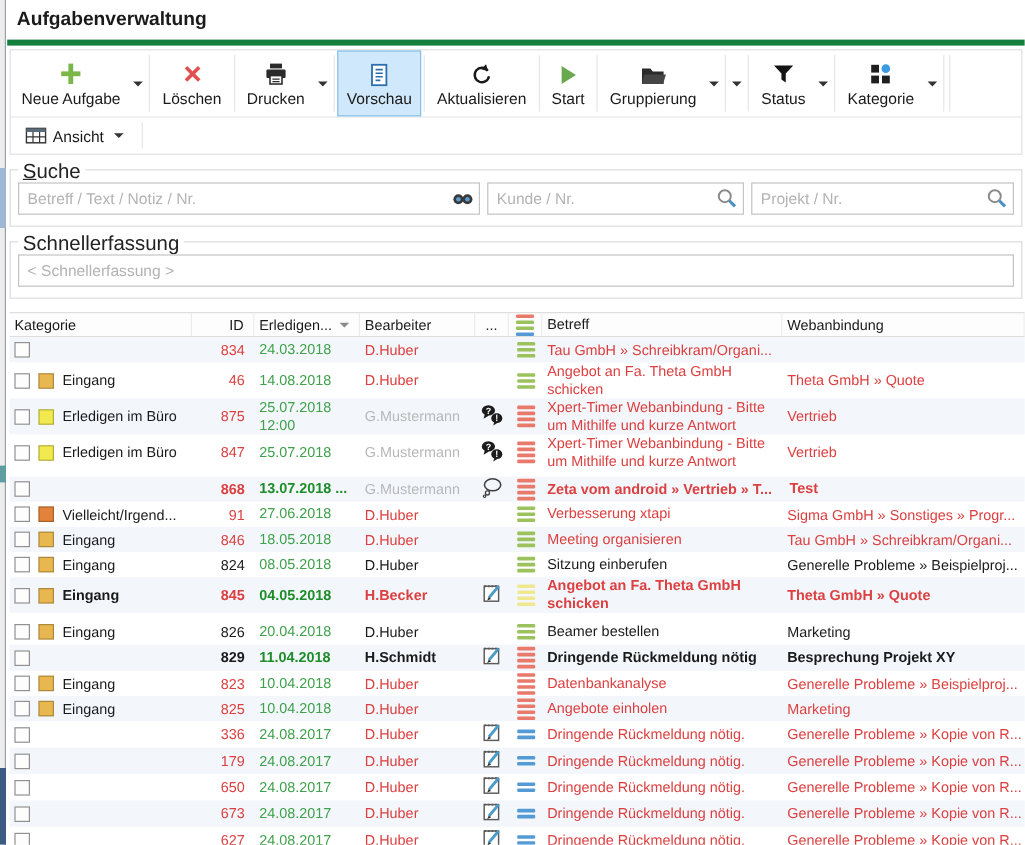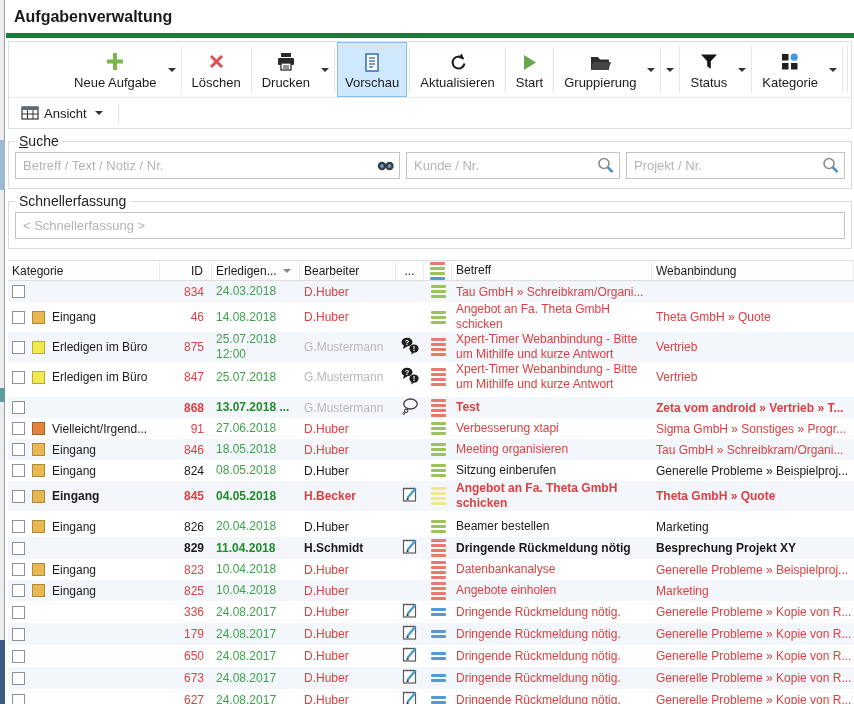--- a/index.html
+++ b/index.html
@@ -14,38 +14,38 @@
   .left-strip .seg-teal  { position:absolute; left:0; top:388px; width:5px; height:14px; background:#5f9ea0; }
   .left-strip .seg-blue2 { position:absolute; left:0; top:640px; width:5px; height:64px; background:#3c5a82; }
 
   .main { position:absolute; left:6px; top:0; width:848px; height:704px; }
 
   .title-bar { padding:8px 0 7px 8px; font-size:16px; font-weight:bold;
                border-bottom:5px solid #15803d; }
 
   
   .toolbar { margin:3px 2px 0 2px; border:1px solid #e0e0e0; background:#fff; }
-  .tb-row1 { display:flex; align-items:stretch; height:56px; border-bottom:1px solid #e8e8e8; padding:0 1px;justify-content:flex-end; }
+  .tb-row1 { display:flex; align-items:stretch; height:56px; border-bottom:1px solid #e8e8e8; padding:0 1px; }
   .tb-btn { display:flex; flex-direction:column; align-items:center; justify-content:center;
             padding:3px 7px 2px 7px; cursor:default; border:1px solid transparent; }
   .tb-btn.active { background:#cfe8fb; border:1px solid #88c0ea; }
   .tb-icon { height:24px; display:flex; align-items:center; }
   .tb-label { font-size:13px; margin-top:1px; white-space:nowrap; }
   .tb-arrow { width:0; height:0; border-left:4px solid transparent; border-right:4px solid transparent;
               border-top:4px solid #333; align-self:center; margin:0 3px; }
   .tb-sep { width:1px; background:#e6e6e6; margin:4px 2px; }
   .tb-row2 { display:flex; align-items:center; height:30px; padding:0 4px; }
   .view-btn { display:flex; align-items:center; gap:5px; padding:3px 8px; font-size:13px; }
   .view-sep { width:1px; height:22px; background:#e6e6e6; margin-left:4px; }
 
   
   .group-box { position:relative; margin:12px 2px 0 2px; border:1px solid #dcdcdc;
                padding:10px 6px 9px 6px; }
   .group-legend { position:absolute; top:-9px; left:6px; background:#fff; padding:0 4px;
-                  font-size:14px; color:#222; }
+                  font-size:17px; color:#222; }
   .group-legend.ukey::first-letter { text-decoration:underline; }
   .search-row { display:flex; gap:6px; }
   .input-wrap { position:relative; height:27px; }
   .iw-grow { flex:1; }
   .iw-kunde { width:214px; }
   .iw-projekt { width:219px; }
   .input-wrap input { width:100%; height:27px; border:1px solid #c3c3c3; padding:0 26px 0 7px;
                       font-family:"Liberation Sans", sans-serif; font-size:13px; color:#333; }
   .input-wrap input::placeholder { color:#b3b3b3; opacity:1; }
   .input-icon { position:absolute; right:5px; top:4px; width:19px; height:19px; }
@@ -450,25 +450,25 @@
                 </svg></span>
             </div>
             <div class="cell col-prio">
               <span class="prio">
                 <i style="background: rgb(233, 121, 107);"></i>
                 <i style="background: rgb(233, 121, 107);"></i>
                 <i style="background: rgb(233, 121, 107);"></i>
                 <i style="background: rgb(233, 121, 107);"></i>
               </span>
             </div>
+            <div class="cell col-proj">
+              <span class="c-red b">Zeta vom android » Vertrieb » T...</span>
+            </div>
             <div class="cell col-subj">
               <span class="c-red b">Test</span>
-            </div>
-            <div class="cell col-proj">
-              <span class="c-red b">Zeta vom android » Vertrieb » T...</span>
             </div>
           </div>
           <div class="trow">
             <div class="cell col-cat">
               <span class="chk"></span>
               <span class="cat-swatch" style="background: rgb(226, 130, 59);"></span>
               <span class="c-blk">Vielleicht/Irgend...</span>
             </div>
             <div class="cell col-id">
               <span class="c-red">91</span>

